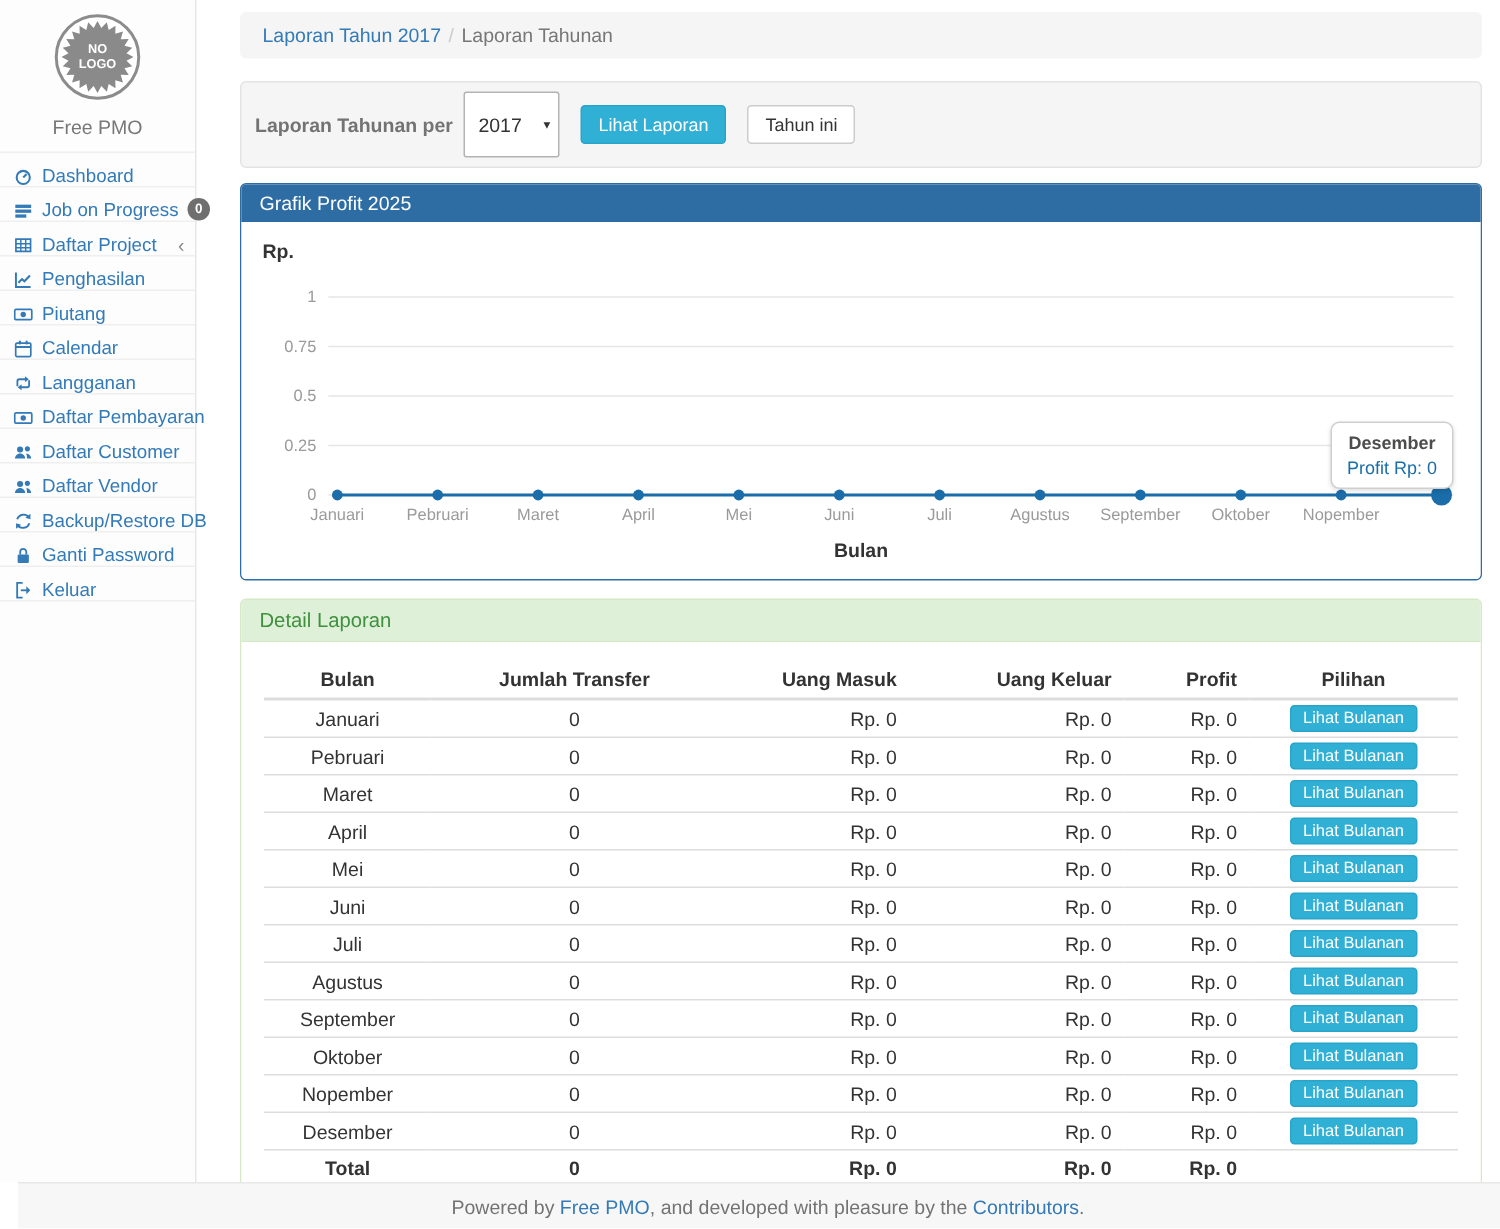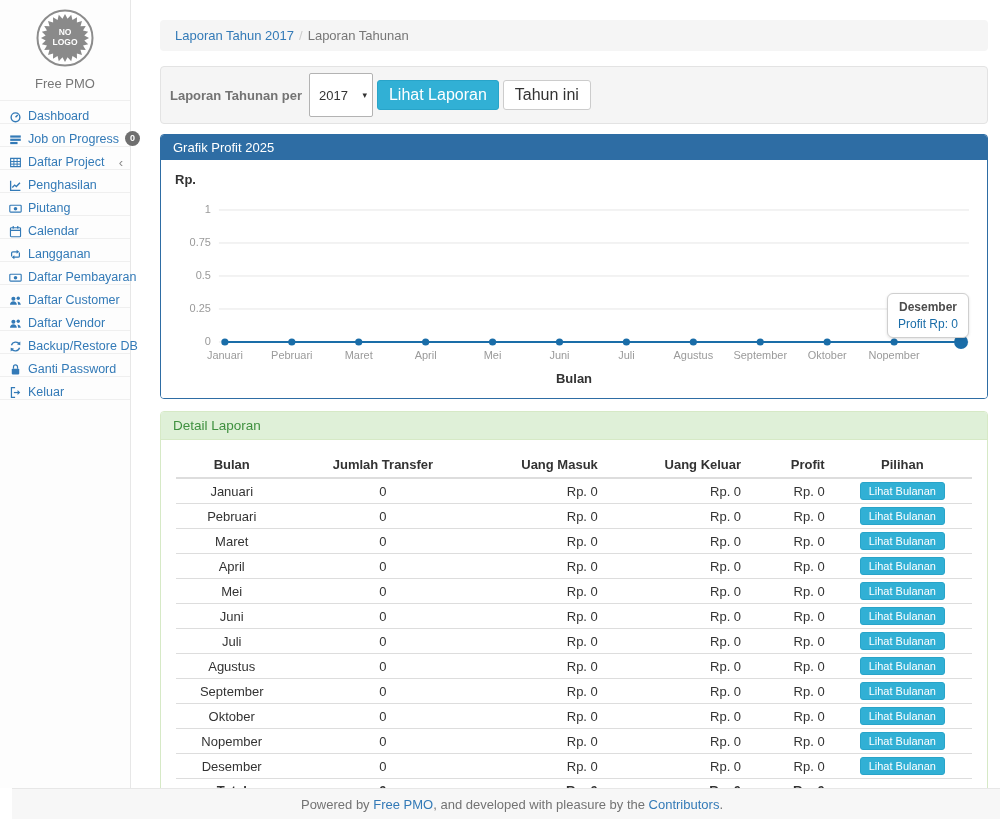--- a/index.html
+++ b/index.html
@@ -13,31 +13,31 @@
   .brand { color:#777; font-size:13px; margin-top:5px; text-align:center; }
   .menu { margin-top:9px; border-top:1px solid #efefef; }
   .side-item { display:flex; align-items:flex-end; gap:6px; height:23px; border-bottom:1px solid #efefef; padding:0 7px 0 8px; color:#337ab7; font-size:12.5px; cursor:pointer; }
   .side-item .icn { width:14px; height:14px; flex:0 0 14px; display:flex; align-items:center; justify-content:center; }
   .side-item .icn svg { width:13px; height:13px; display:block; }
   .side-item .lbl { white-space:nowrap; }
   .badge0 { margin-left:auto; background:#6f6f6f; color:#fff; border-radius:9px; font-size:9px; min-width:15px; height:15px; line-height:15px; text-align:center; font-weight:bold; }
   .chev { margin-left:auto; color:#8a8a8a; font-size:13px; line-height:1; }
 
   
-  .main { position:absolute; left:160px; top:12px; width:828px; }
+  .main { position:absolute; left:160px; top:0; width:828px; }
   .breadcrumb { margin-top:8px; background:#f5f5f5; border-radius:4px; padding:8px 15px; font-size:13px; color:#777; }
   .breadcrumb a { color:#337ab7; }
   .breadcrumb .sep { color:#ccc; padding:0 5px; }
 
   .well { margin-top:15px; background:#f5f5f5; border:1px solid #e3e3e3; border-radius:4px; padding:6px 9px; display:flex; align-items:center; }
   .well .flabel { color:#737373; font-weight:bold; font-size:13px; margin-right:7px; }
   .select-wrap { position:relative; display:inline-block; }
   .select-wrap::after { content:"▾"; position:absolute; right:6px; top:50%; transform:translateY(-52%); font-size:9px; color:#333; pointer-events:none; }
   select.year-select { width:64px; height:44px; border:1px solid #b3b3b3; border-radius:2px; background:#fff; font-size:13px; color:#333; padding:0 16px 0 9px; appearance:none; -webkit-appearance:none; font-family:"Liberation Sans", sans-serif; }
-  .btn { display:inline-block; margin-left:4px; font-size:16px; padding:5px 11px; border-radius:3px; cursor:pointer; font-family:"Liberation Sans", sans-serif; }
+  .btn { display:inline-block; margin-left:14px; font-size:12px; padding:5px 11px; border-radius:3px; cursor:pointer; font-family:"Liberation Sans", sans-serif; }
   .btn-info { background:#31b0d5; border:1px solid #28a4c9; color:#fff; }
   .btn-default { background:#fff; border:1px solid #ccc; color:#333; }
 
   
   .panel { border-radius:4px; }
   .panel-primary { margin-top:10px; border:1px solid #2e6da4; }
   .panel-primary .heading { background:#2e6da4; color:#fff; padding:5px 12px; font-size:13px; border-radius:3px 3px 0 0; }
   .panel-primary .pbody { background:#fff; padding:12px 14px 6px; position:relative; border-radius:0 0 3px 3px; }
   .ylabel { font-weight:bold; font-size:13px; color:#333; margin-bottom:9px; }
   svg.chart { display:block; width:100%; height:172px; }

